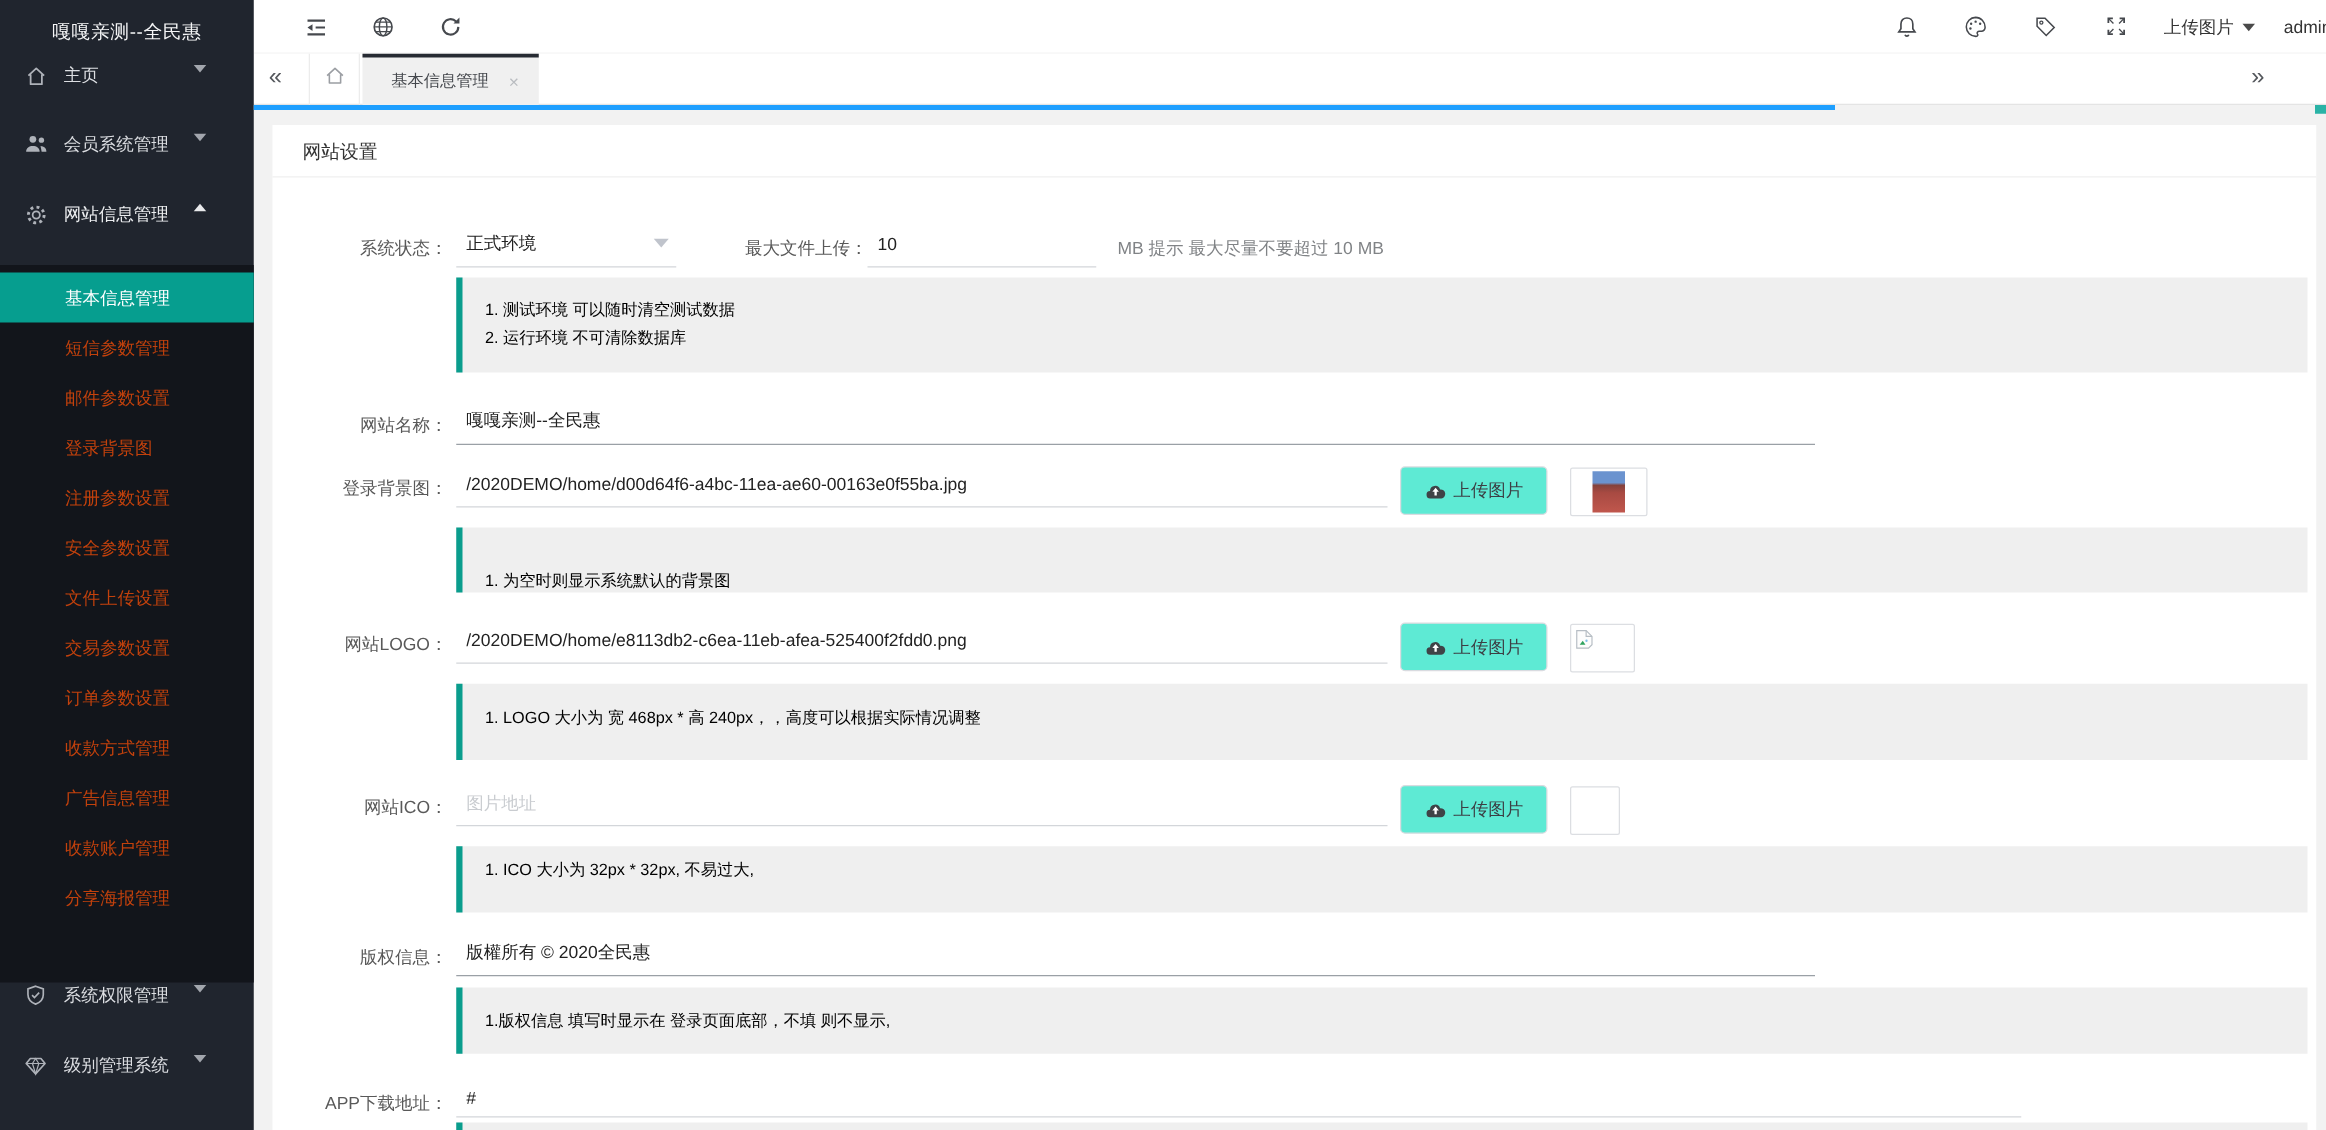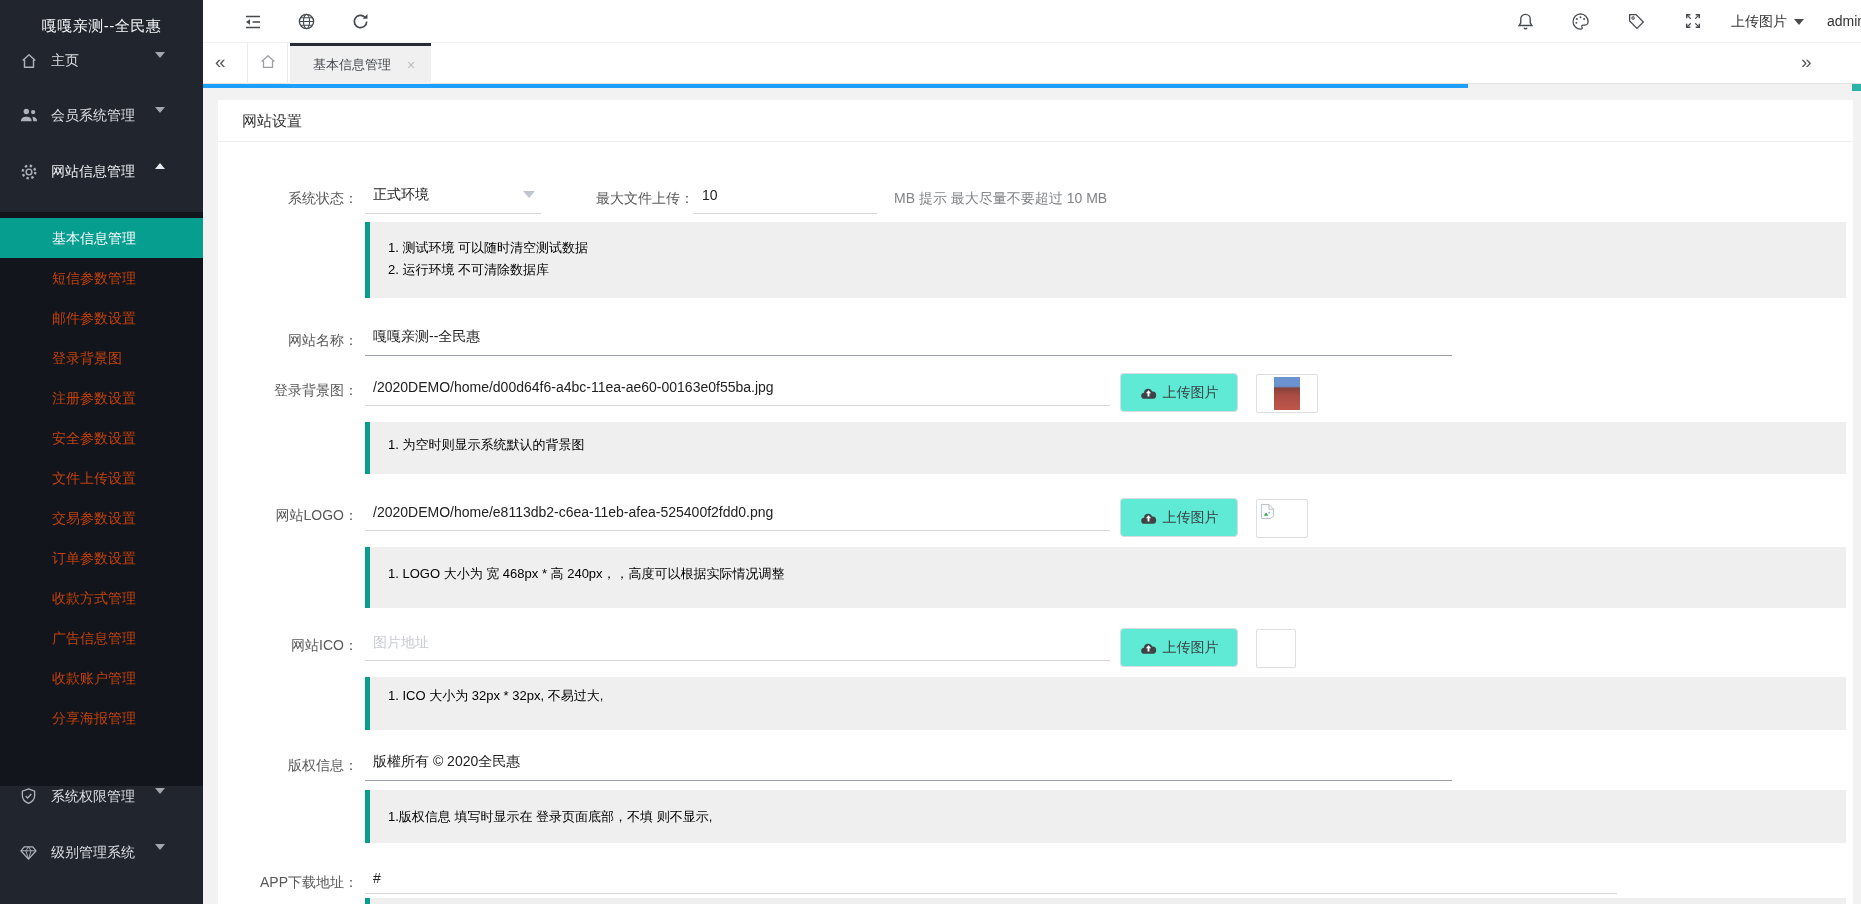--- a/index.html
+++ b/index.html
@@ -238,21 +238,21 @@
     <div class="upload-btn" style="left:902px;top:273px">
       <svg viewBox="0 0 18 15" width="17" height="14">
           <path d="M13.9 13.7H4.6a3.2 3.2 0 0 1-.4-6.4A4.4 4.4 0 0 1 12.8 6a3.4 3.4 0 0 1 1.1 7.7z" fill="#3f4347"></path>
           <path d="M9 4.6l2.8 3.3H10v3.3H8V7.9H6.2z" fill="#fff"></path>
         </svg>
       <span>上传图片</span>
     </div>
     <div class="thumb" style="left:1038px;top:274px;width:62px">
       <div class="thumb-img"></div>
     </div>
-    <div class="hintbox" style="top:322px;height:52px;padding-top:12px">
+    <div class="hintbox" style="top:322px;height:52px;padding-top:32px">
       <div class="hline">1. 为空时则显示系统默认的背景图</div>
     </div>
 
     <span class="flabel" style="left:0;top:405px">网站LOGO：</span>
     <input class="fval" style="left: 147px; top: 401px; width: 745px;" value="/2020DEMO/home/e8113db2-c6ea-11eb-afea-525400f2fdd0.png">
     <div class="upload-btn" style="left:902px;top:398px">
       <svg viewBox="0 0 18 15" width="17" height="14">
           <path d="M13.9 13.7H4.6a3.2 3.2 0 0 1-.4-6.4A4.4 4.4 0 0 1 12.8 6a3.4 3.4 0 0 1 1.1 7.7z" fill="#3f4347"></path>
           <path d="M9 4.6l2.8 3.3H10v3.3H8V7.9H6.2z" fill="#fff"></path>
         </svg>

